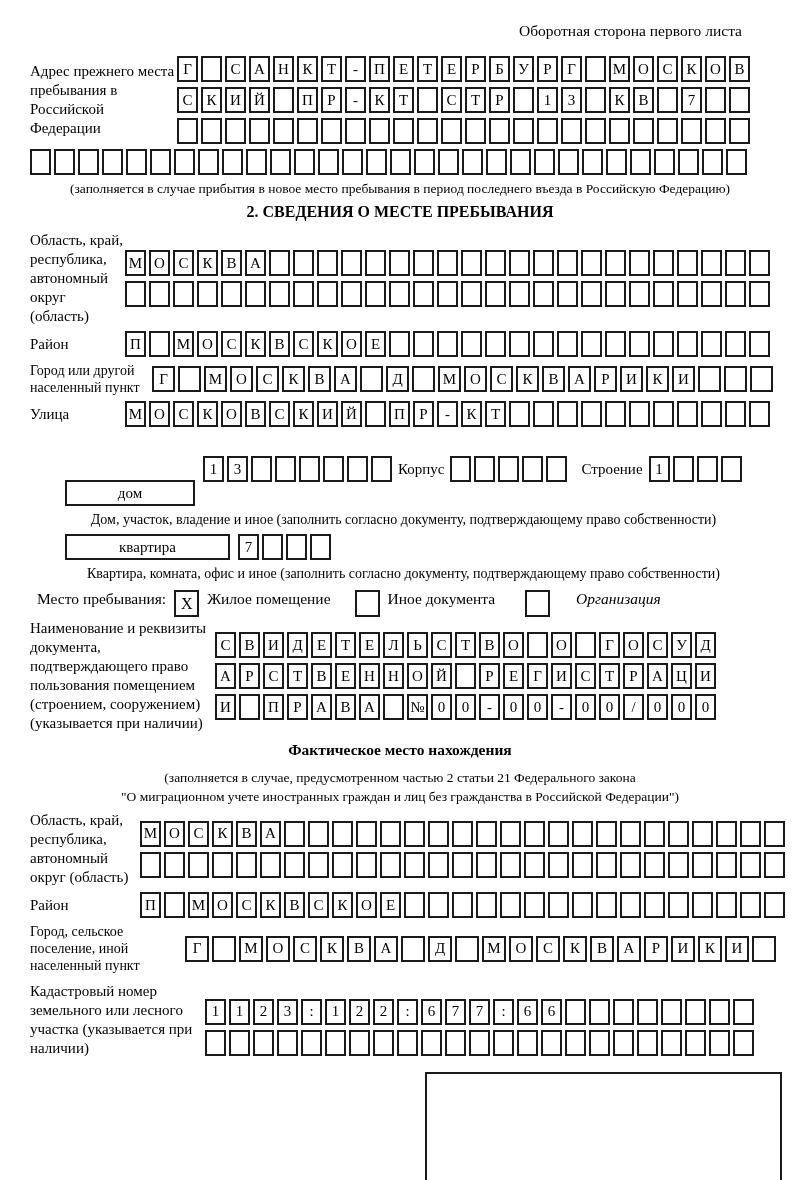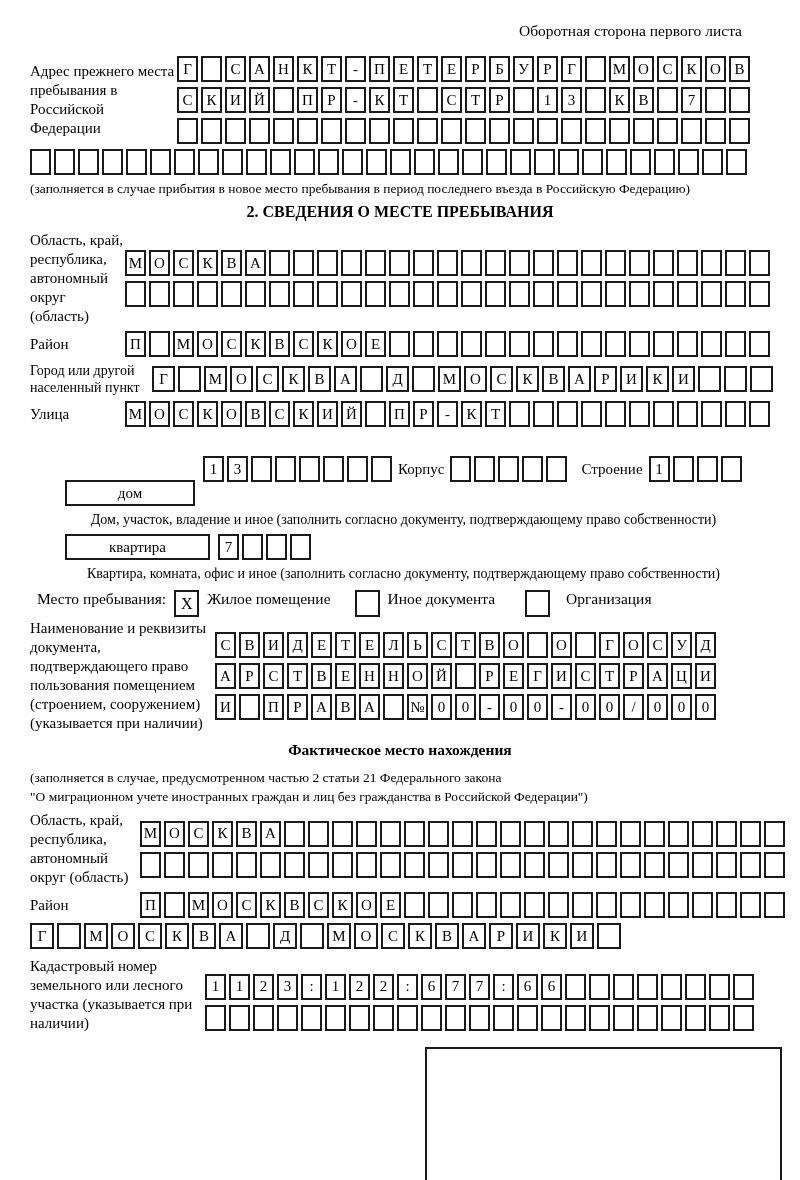--- a/index.html
+++ b/index.html
@@ -17,21 +17,21 @@
   .lbl { font-size:15px; line-height:19px; flex:0 0 auto; }
 
   .cells { display:flex; gap:3px; margin-bottom:5px; }
   .cell {
     box-sizing:border-box; width:21px; height:26px; flex:0 0 auto;
     border:2px solid #1a1a1a; display:flex; align-items:center; justify-content:center;
     font-size:15px; line-height:1; background:#fff;
   }
   .cellcol > .cells:last-child { margin-bottom:0; }
 
-  .caption { font-size:13.5px; text-align:left; margin:2px 0 6px 0; line-height:17px; }
+  .caption { font-size:13.5px; text-align:center; margin:2px 0 6px 0; line-height:17px; }
   .caption-left { font-size:14px; text-align:center; margin:0 0 6px 7px; line-height:17px; }
   .sect-title { font-weight:bold; font-size:16px; text-align:center; margin:6px 0 10px 0; }
 
   .boxlabel {
     box-sizing:border-box; border:2px solid #1a1a1a; height:26px;
     display:flex; align-items:center; justify-content:center; font-size:15px; flex:0 0 auto;
   }
   .inline-lbl { font-size:15px; margin:0 6px; white-space:nowrap; }
 
   .chk {
@@ -358,39 +358,39 @@
     <div class="cells" style="margin-bottom:0;">
         <div class="cell">1</div>
         <div class="cell"></div>
         <div class="cell"></div>
         <div class="cell"></div>
       </div>
   </div>
   <div class="caption-left">Дом, участок, владение и иное (заполнить согласно документу, подтверждающему право собственности)</div>
 
   <div class="frow vcenter" style="margin-left:35px;">
-    <div class="boxlabel" style="width:145px;">квартира</div>
+    <div class="boxlabel" style="width:165px;">квартира</div>
     <div class="gap8"></div>
     <div class="cells" style="margin-bottom:0;">
         <div class="cell">7</div>
         <div class="cell"></div>
         <div class="cell"></div>
         <div class="cell"></div>
       </div>
   </div>
   <div class="caption-left">Квартира, комната, офис и иное (заполнить согласно документу, подтверждающему право собственности)</div>
 
   <div class="stay-row">
     <span>Место пребывания:</span>
     <span class="chk">X</span>
     <span>Жилое помещение</span>
     <span class="chk" style="margin-left:24px;"></span>
     <span>Иное документа</span>
     <span class="chk" style="margin-left:30px;"></span>
-    <span style="margin-left:8px;">Организация</span>
+    <span style="margin-left:18px;font-style:italic;">Организация</span>
   </div>
 
   <div class="frow">
     <div class="lbl" style="width:185px;">Наименование и реквизиты документа, подтверждающего право пользования помещением (строением, сооружением) (указывается при наличии)</div>
     <div class="cellcol">
       <div class="cells">
           <div class="cell">С</div>
           <div class="cell">В</div>
           <div class="cell">И</div>
           <div class="cell">Д</div>
@@ -556,20 +556,21 @@
         <div class="cell"></div>
         <div class="cell"></div>
         <div class="cell"></div>
         <div class="cell"></div>
         <div class="cell"></div>
         <div class="cell"></div>
       </div>
   </div>
 
   <div class="frow vcenter">
+    <div class="lbl" style="width:155px; font-size:14px; line-height:17px;">Город, сельское поселение, иной населенный пункт</div>
     <div class="cells" style="margin-bottom:0;">
         <div class="cell" style="width: 24px;">Г</div>
         <div class="cell" style="width: 24px;"></div>
         <div class="cell" style="width: 24px;">М</div>
         <div class="cell" style="width: 24px;">О</div>
         <div class="cell" style="width: 24px;">С</div>
         <div class="cell" style="width: 24px;">К</div>
         <div class="cell" style="width: 24px;">В</div>
         <div class="cell" style="width: 24px;">А</div>
         <div class="cell" style="width: 24px;"></div>

